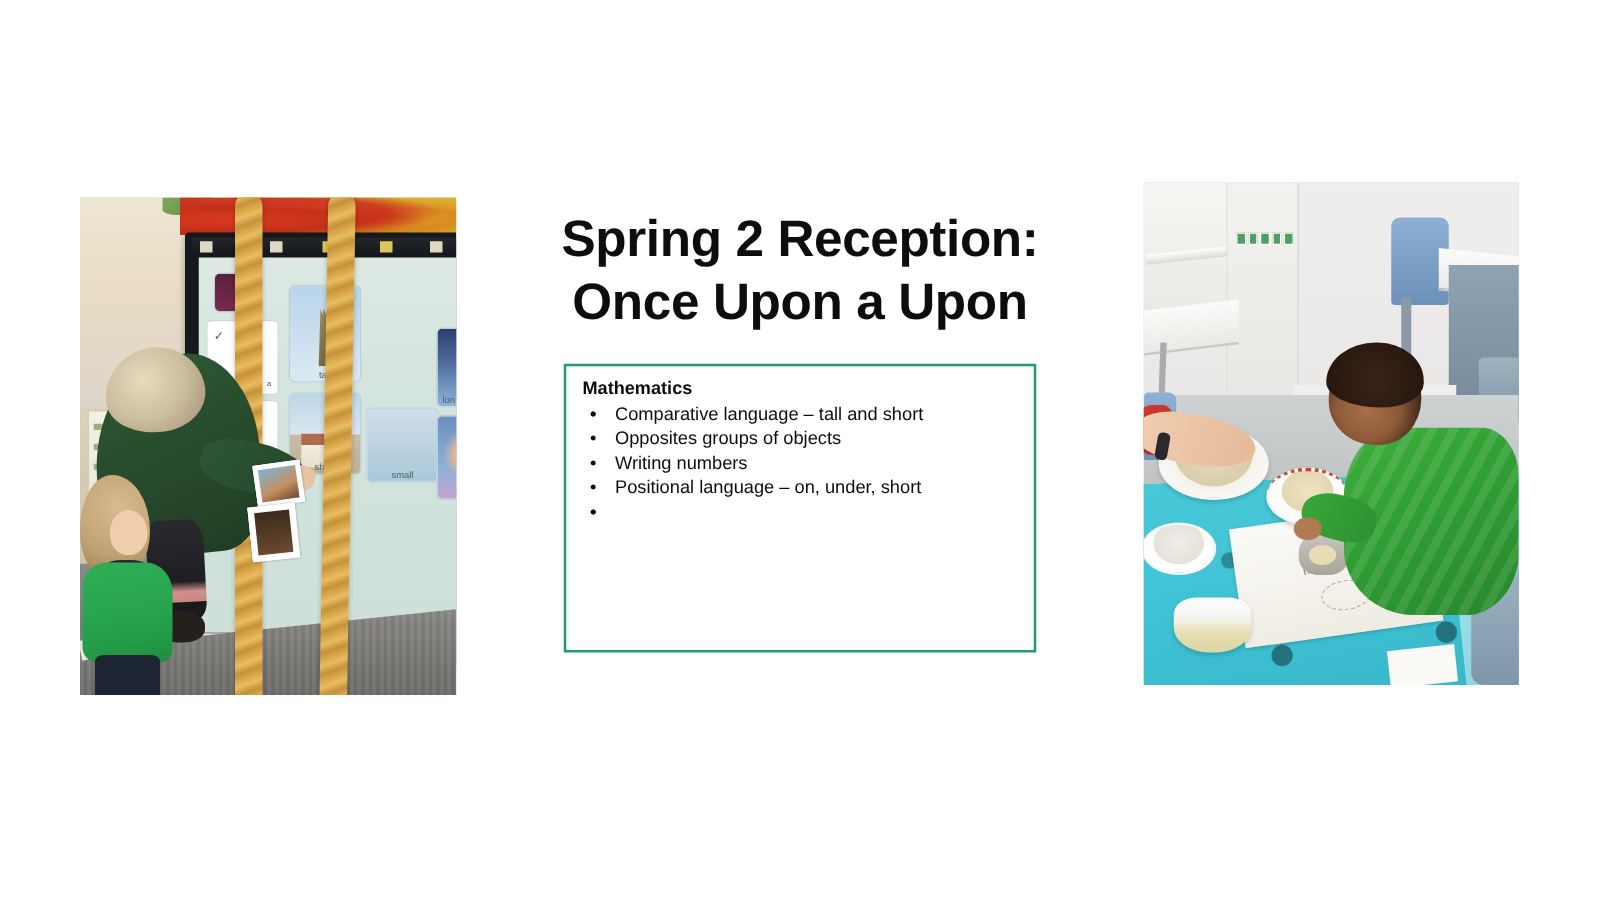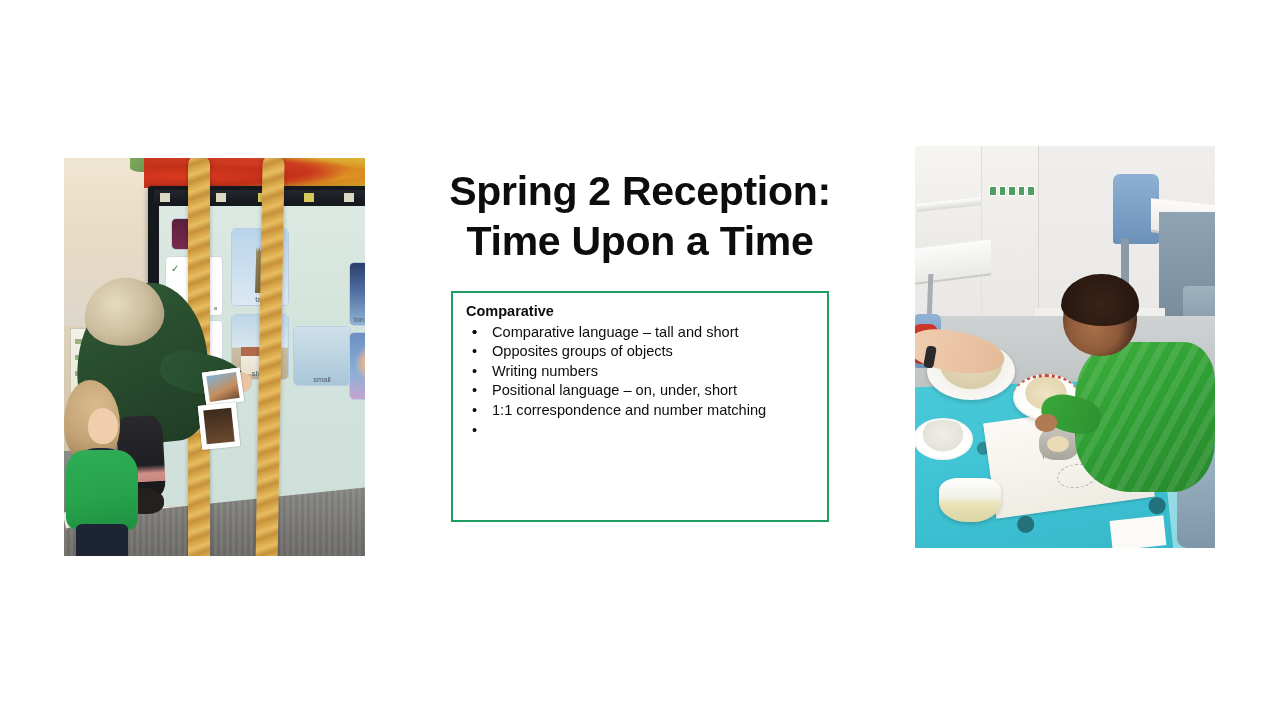--- a/index.html
+++ b/index.html
@@ -605,25 +605,25 @@
 
     <div class="ph-layer l-c-hair"></div>
     <div class="ph-layer l-c-face"></div>
     <div class="ph-layer l-c-neck"></div>
     <div class="ph-layer l-c-body"></div>
     <div class="ph-layer l-c-legs"></div>
   </div>
 
   <div class="title">
     <div>Spring 2 Reception:</div>
-    <div>Time Upon a Time</div>
+    <div>Once Upon a Upon</div>
   </div>
 
   <div class="textbox">
-    <div class="tb-heading">Comparative</div>
+    <div class="tb-heading">Mathematics</div>
     <ul class="tb-list">
       <li class="tb-item">
         <span class="tb-bullet">•</span>
       </li>
       <li class="tb-item">
         <span class="tb-bullet">•</span>
         <span>Comparative language – tall and short</span>
       </li>
       <li class="tb-item">
         <span class="tb-bullet">•</span>
@@ -632,21 +632,20 @@
       <li class="tb-item">
         <span class="tb-bullet">•</span>
         <span>Writing numbers</span>
       </li>
       <li class="tb-item">
         <span class="tb-bullet">•</span>
         <span>Positional language – on, under, short</span>
       </li>
       <li class="tb-item">
         <span class="tb-bullet">•</span>
-        <span>1:1 correspondence and number matching</span>
       </li>
       <li class="tb-item">
         <span class="tb-bullet">•</span>
       </li>
     </ul>
   </div>
 
   <div class="photo photo-right">
     <div class="ph-layer r-wall"></div>
     <div class="ph-layer r-cupboard"></div>

